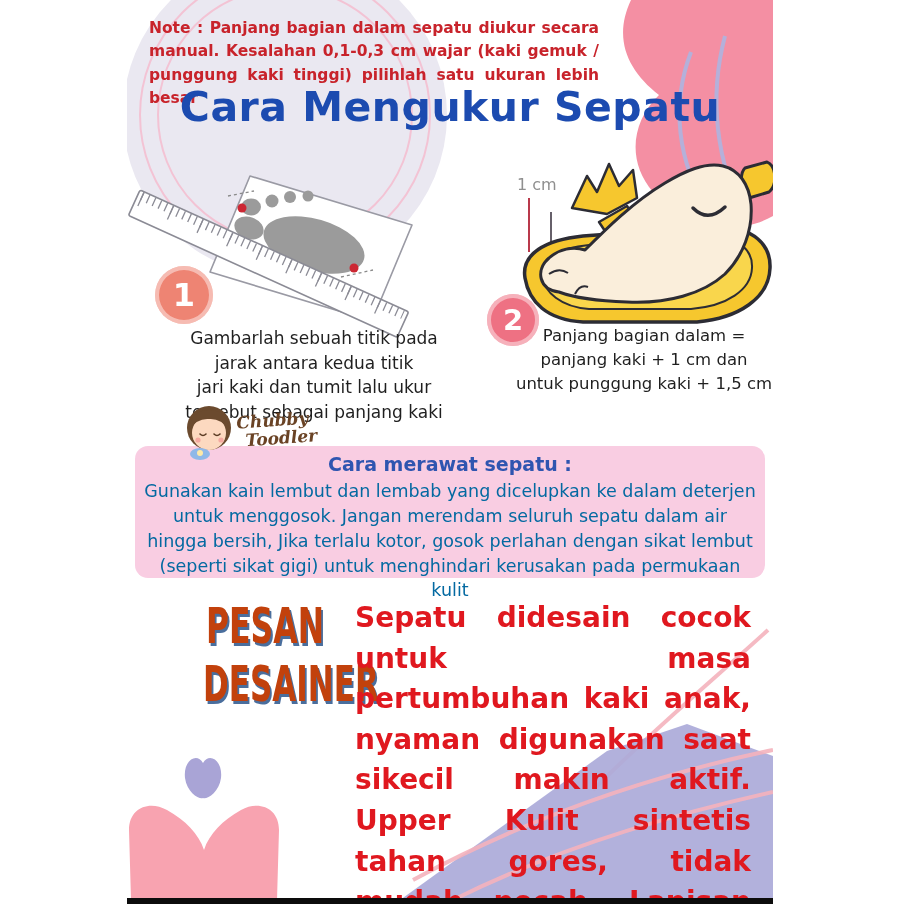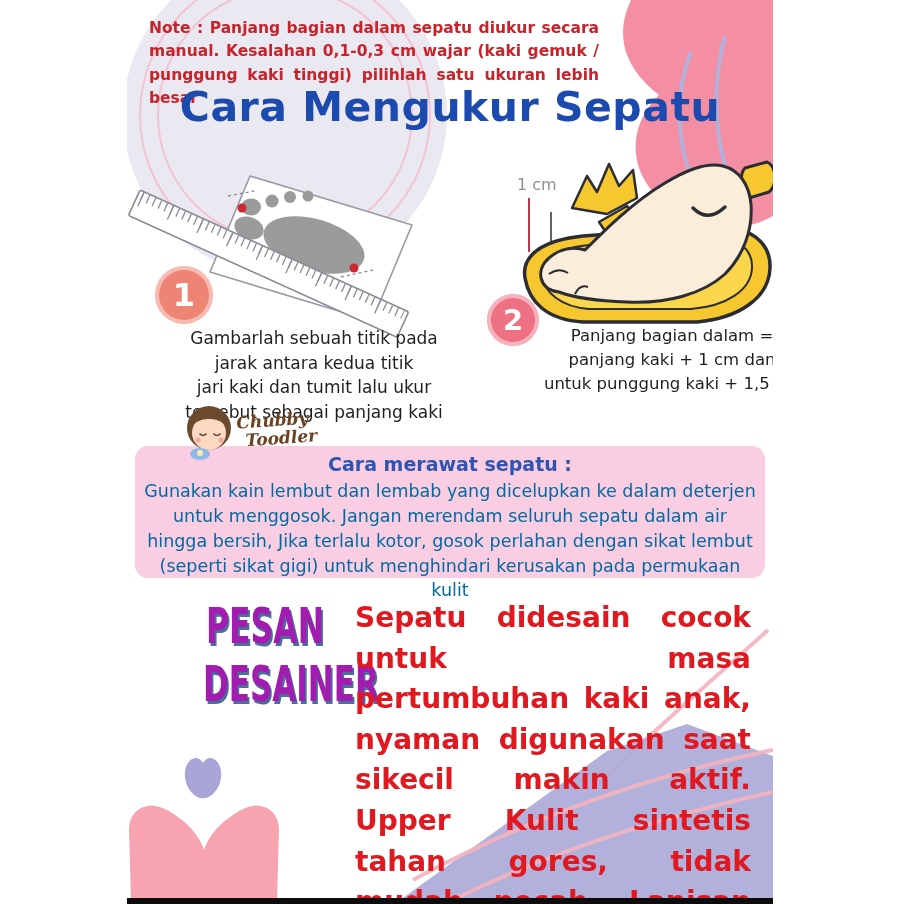--- a/index.html
+++ b/index.html
@@ -24,35 +24,35 @@
   .fig2{left:360px;top:146px;}
 
   .badge{position:absolute;z-index:3;border-radius:50%;color:#ffffff;text-align:center;
          font-weight:800;box-shadow:inset 0 0 0 4px rgba(255,255,255,0.45);}
   .badge1{left:28px;top:266px;width:58px;height:58px;line-height:58px;font-size:32px;background:#ee8473;}
   .badge2{left:360px;top:294px;width:52px;height:52px;line-height:52px;font-size:29px;background:#ee7183;}
 
   .caption{position:absolute;z-index:2;text-align:center;color:#1f1f1f;font-weight:normal;}
   .caption div{white-space:nowrap;}
   .cap1{left:42px;top:326px;width:290px;font-size:17px;line-height:1.45;}
-  .cap2{left:378px;top:324px;width:278px;font-size:16.5px;line-height:1.45;margin-left:28px;}
+  .cap2{left:378px;top:324px;width:278px;font-size:16.5px;line-height:1.45;}
 
   .band{position:absolute;left:8px;top:446px;width:630px;height:132px;background:#f9cde2;z-index:1;
         border-radius:13px;}
   .band-heading{margin-top:7px;text-align:center;color:#2f55b0;font-weight:bold;font-size:19px;}
   .band-body{margin:4px 9px 0;text-align:center;color:#0369a1;font-size:17.5px;line-height:1.42;}
 
   .logo{position:absolute;left:56px;top:404px;z-index:3;display:flex;align-items:flex-start;}
   .logo-text{margin-left:2px;margin-top:8px;transform:rotate(-4deg);
              font-family:"DejaVu Serif","Liberation Serif",serif;font-style:italic;font-weight:bold;
              font-size:17px;line-height:1.05;color:#6a4325;}
   .logo-text div:last-child{margin-left:8px;}
 
   .pesan{position:absolute;left:38px;top:601px;width:200px;z-index:2;text-align:center;
-         color:#a21caf;font-weight:800;}
+         color:#c2410c;font-weight:800;}
   .pesan-l1{font-size:50px;line-height:1.0;transform:scaleX(0.63);transform-origin:center;
             text-shadow:3px 3px 0 rgba(14,61,124,0.75);}
   .pesan-l2{font-size:50px;line-height:1.0;margin-top:8px;transform:scaleX(0.62);transform-origin:center;
             text-shadow:3px 3px 0 rgba(14,61,124,0.75);}
 
   .designer-body{position:absolute;left:228px;top:598px;width:396px;z-index:2;
                  color:#e0181f;font-weight:bold;font-size:28px;line-height:1.45;
                  text-align:justify;text-align-last:justify;}
 </style>
 </head>

